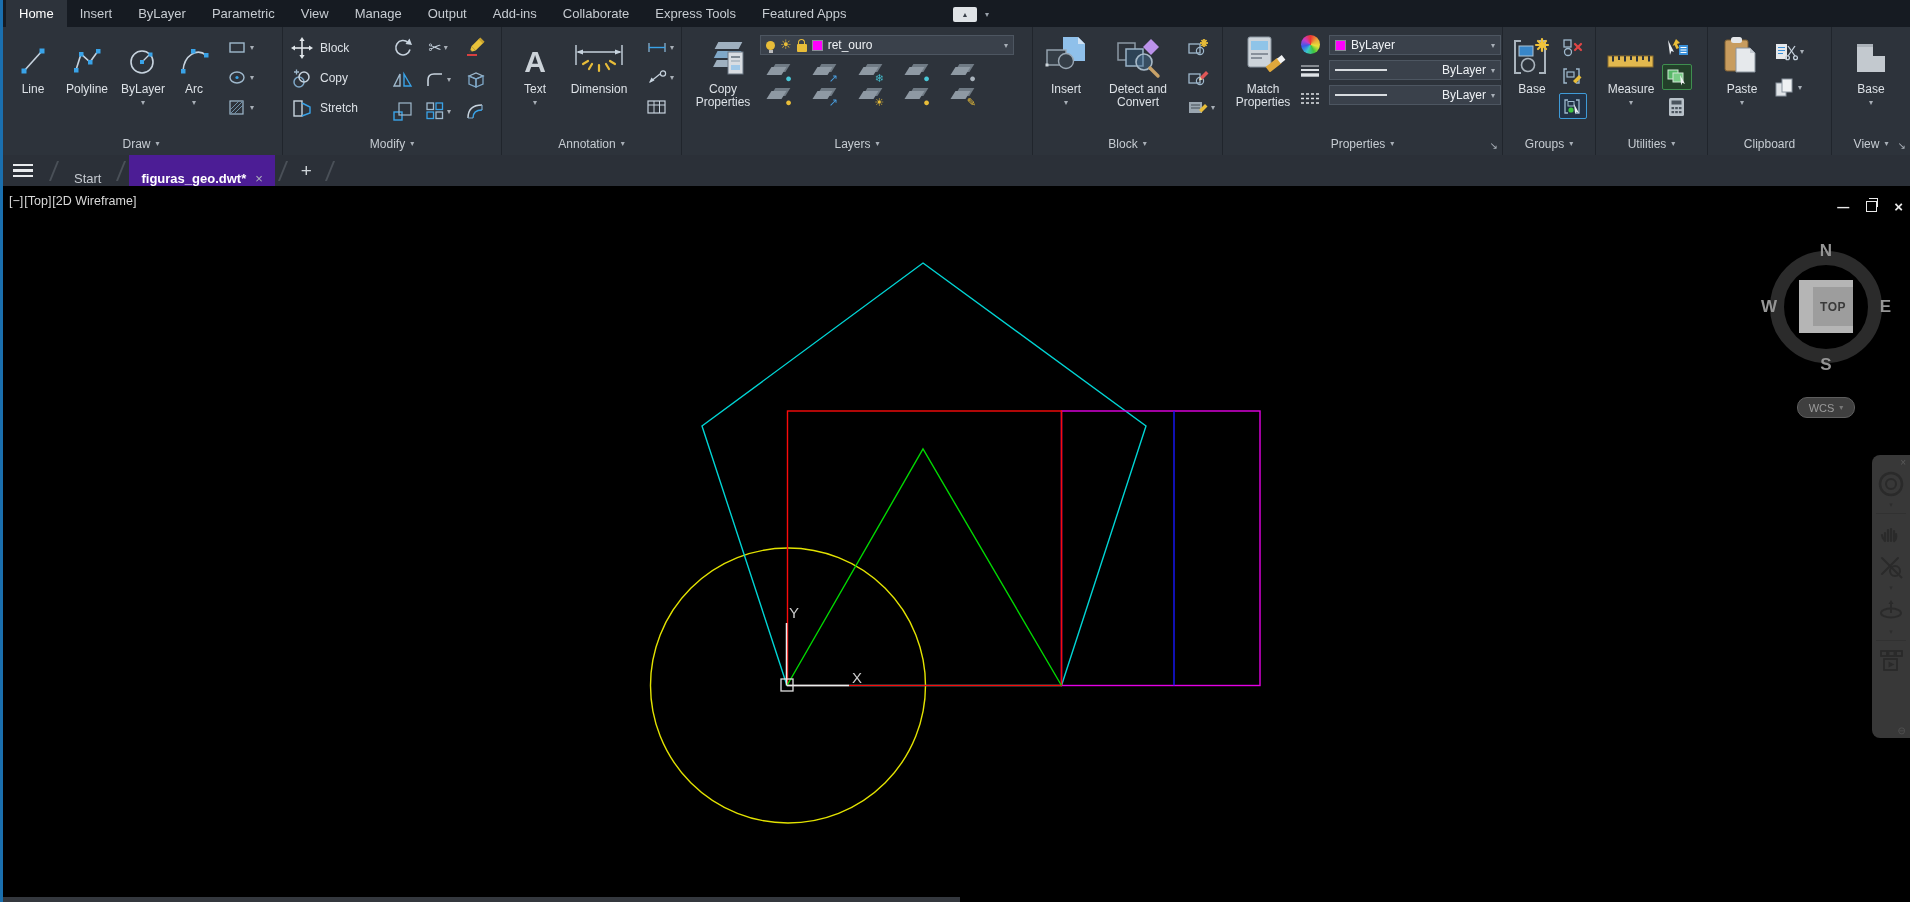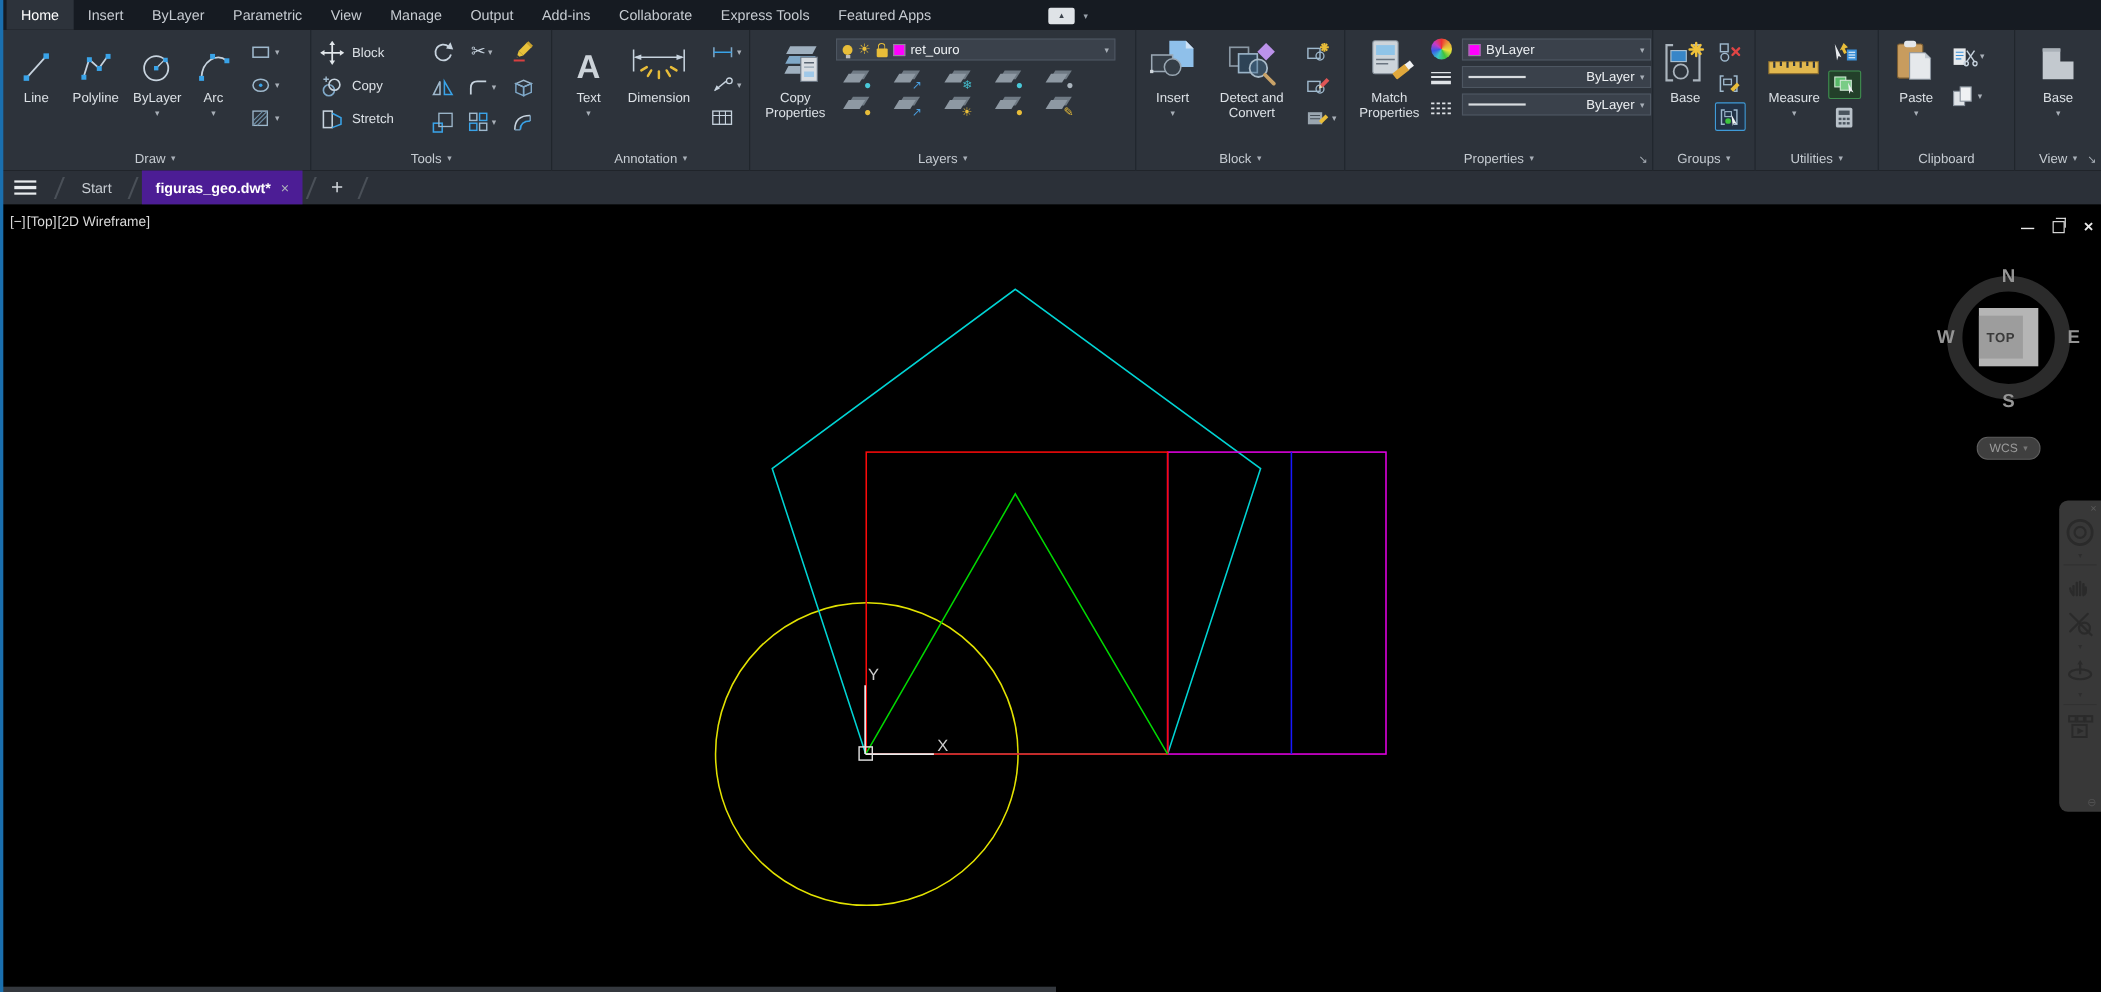--- a/index.html
+++ b/index.html
@@ -40,21 +40,21 @@
   .lock::before{content:"";position:absolute;left:1.5px;top:-5px;width:5px;height:5px;border:1.6px solid #e8bd39;border-bottom:none;border-radius:4px 4px 0 0}
   
   .lp{position:relative;width:24px;height:18px}
   .lp .pg{position:absolute;left:3px;top:4px;width:15px;height:8px;background:#8e99a3;transform:skewX(-32deg);box-shadow:2px -3px 0 #6f7a84}
   .lp .badge{position:absolute;right:-2px;bottom:-3px;font-size:11px;line-height:11px}
   
   #filebar{position:absolute;left:0;top:155px;width:1910px;height:31px;background:#2b3038;display:flex;align-items:stretch}
   #hamb{width:46px;display:flex;flex-direction:column;justify-content:center;align-items:center;gap:3px}
   #hamb i{display:block;width:20px;height:2.5px;background:#e8ebee}
   .slash{width:2px;height:20px;background:#4a5058;transform:skewX(-22deg);align-self:center;margin:0 7px}
-  .ftab{display:flex;align-items:center;padding:0 12px;font-size:13px;color:#c6cbd1;gap:9px}
+  .ftab{display:flex;align-items:flex-end;padding:0 12px;font-size:13px;color:#c6cbd1;gap:9px}
   .ftab.active{background:#4c1d95;color:#fff;font-weight:bold}
   .ftab .x{font-size:13px;color:#aeb4bb;font-weight:normal}
   .plus{display:flex;align-items:center;font-size:19px;color:#cfd4d9;padding:0 10px}
   
   #canvas{position:absolute;left:0;top:186px;width:1910px;height:711px;background:#000}
   #shapes{position:absolute;left:0;top:0}
   #vplabel{position:absolute;left:9px;top:8px;font-size:12.5px;color:#d9d9d9;display:flex}
   #vplabel span{margin-right:1px}
   #winctl{position:absolute;right:7px;top:12px;display:flex;align-items:center;gap:17px;color:#e9e9e9}
   #winctl .mn{font-size:12px;font-weight:bold}
@@ -62,21 +62,21 @@
   #winctl .rs::before{content:"";position:absolute;left:2px;top:-4.5px;width:9px;height:9px;border:1.5px solid #e9e9e9;border-bottom:none;border-left:none;box-sizing:border-box}
   #winctl .cl{font-size:15px;font-weight:bold}
   
   #vcube{position:absolute;left:1768px;top:61px;width:116px;height:120px}
   #vcube .ring{position:absolute;left:2px;top:4px;width:112px;height:112px;border-radius:50%;border:14px solid #2b2b2b;box-sizing:border-box}
   #vcube .dir{position:absolute;color:#959595;font-weight:bold;font-size:17px}
   #vcube .n{left:50%;top:-6px;transform:translateX(-50%)}
   #vcube .s{left:50%;bottom:-8px;transform:translateX(-50%)}
   #vcube .w{left:-7px;top:50%;transform:translateY(-50%)}
   #vcube .e{right:-7px;top:50%;transform:translateY(-50%)}
-  #vcube .sq{position:absolute;left:31px;top:33px;width:54px;height:53px;background:#b5b5b5;display:flex;align-items:center;justify-content:flex-start}
+  #vcube .sq{position:absolute;left:31px;top:33px;width:54px;height:53px;background:#b5b5b5;display:flex;align-items:center;justify-content:flex-end}
   #vcube .sq2{width:40px;height:39px;background:#9d9d9d;display:flex;align-items:center;justify-content:center;font-size:12px;font-weight:bold;color:#3a3a3a;letter-spacing:.5px}
   #wcs{position:absolute;left:1797px;top:211px;width:58px;height:21px;background:#3f3f3f;border:1px solid #5e5e5e;border-radius:10px;display:flex;align-items:center;justify-content:center;gap:5px;font-size:11px;color:#9b9b9b;box-sizing:border-box}
   #wcs .cr{color:#777}
   
   #navbar{position:absolute;left:1872px;top:269px;width:38px;height:283px;background:#3b3b3b;border-radius:8px 0 0 8px;opacity:.96}
   #navbar .nx{position:absolute;right:4px;top:2px;font-size:10px;color:#5e5e5e}
   .nitem{display:flex;justify-content:center;align-items:center;height:34px;color:#2c2c2c}
   .ncr{display:flex;justify-content:center;font-size:7px;color:#2f2f2f;height:10px}
   .ndiv{height:1px;background:#343434;margin:2px 4px}
   #navbar .nm{position:absolute;right:4px;bottom:2px;font-size:10px;color:#555}
@@ -307,21 +307,21 @@
           <span class="sbtn">
               <svg width="21" height="18">
                 <path d="M3,16 Q3,3 17,3" fill="none" stroke="#c7d3de" stroke-width="1.5"></path>
                 <path d="M8,16 Q8,8 17,8" fill="none" stroke="#39a3e8" stroke-width="1.5"></path>
                 <path d="M3,16 h5 M17,3 v5" stroke="#7fa8c8" stroke-width="1.2"></path>
               </svg>
             </span>
         </div>
       </div>
       <div class="ptitle">
-          <span>Tools</span>
+          <span>Modify</span>
           <span class="cr">▾</span>
         </div>
     </div>
 
     <div class="panel" style="left:502px;width:180px">
       <div class="pbody" style="padding-left:12px;gap:4px">
         <div class="bigbtn" style="width:42px">
           <span class="ic" style="font-size:30px;font-weight:600;color:#ccd3d9;line-height:34px">A</span>
           <span>Text</span>
           <span class="cr">▾</span>

